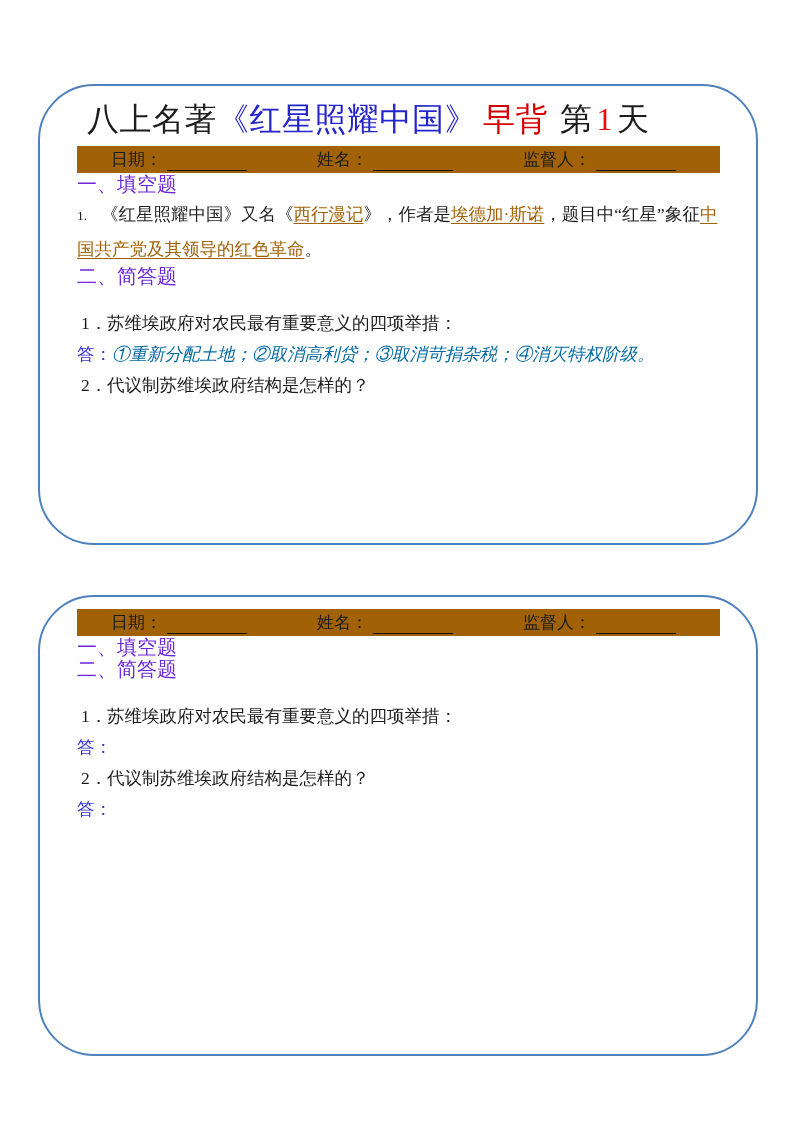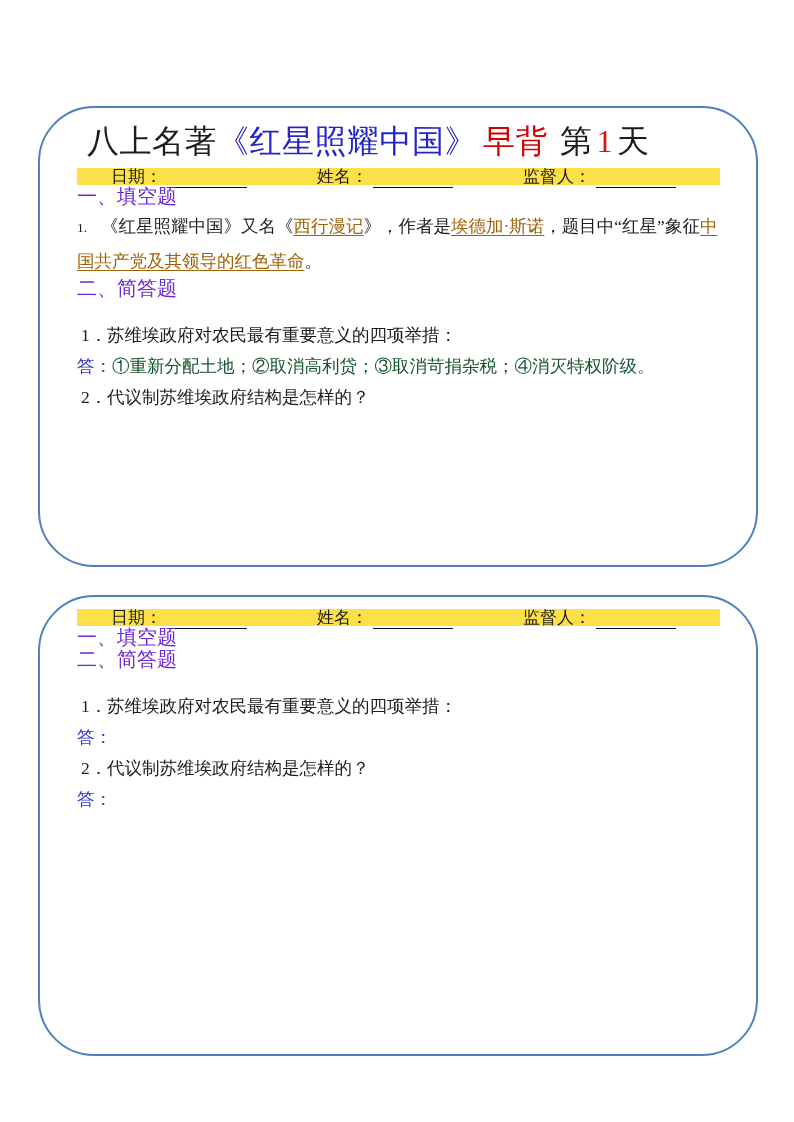--- a/index.html
+++ b/index.html
@@ -12,41 +12,41 @@
   }
   .panel {
     position: absolute;
     left: 38px;
     width: 720px;
     height: 461px;
     border: 2.5px solid #4f81bd;
     border-radius: 56px;
     background: #ffffff;
   }
-  .panel-1 { top: 106px; }
+  .panel-1 { top: 84px; }
   .panel-2 { top: 595px; }
   .panel-inner { padding: 6px 36px 0 37px; }
 
   .title-line {
     font-size: 32px;
     line-height: 42px;
     margin: 6px 0 0 10px;
     white-space: nowrap;
     letter-spacing: 0.5px;
   }
   .t-black { color: #1c1c1c; }
   .t-blue  { color: #2424cc; }
   .t-sess  { color: #d40000; margin-left: 6px; }
   .t-day   { margin-left: 12px; }
   .t-daynum { color: #e01010; margin: 0 4px; }
 
   .band {
     margin-top: 6px;
-    height: 17px;
-    background: #fde047;
+    height: 27px;
+    background: #a16207;
     display: flex;
     align-items: center;
     justify-content: space-between;
     font-size: 17px;
     padding: 0 44px 0 34px;
     gap: 8px;
   }
   .band-group { display: flex; align-items: flex-end; }
   .band-line {
     display: inline-block;
@@ -90,21 +90,21 @@
   .blank-3 { width: 218px; }
 
   .qa-block { margin-top: 21px; }
   .qa-line  { line-height: 31px; }
   .q-num {
     display: inline-block;
     width: 30px;
     padding-left: 4px;
   }
   .ans-label { color: #3333cc; }
-  .ans-red   { color: #14532d; }
+  .ans-red   { color: #0369a1; font-style: italic; }
   .ans-para  { line-height: 32px; }
 </style>
 </head>
 <body>
 
 <div class="panel panel-1">
   <div class="panel-inner">
 
     <div class="title-line">
       <span class="t-black">八上名著</span><span class="t-blue">《红星照耀中国》</span><span class="t-sess">早背</span><span class="t-black t-day">第</span><span class="t-daynum">1</span><span class="t-black">天</span>

